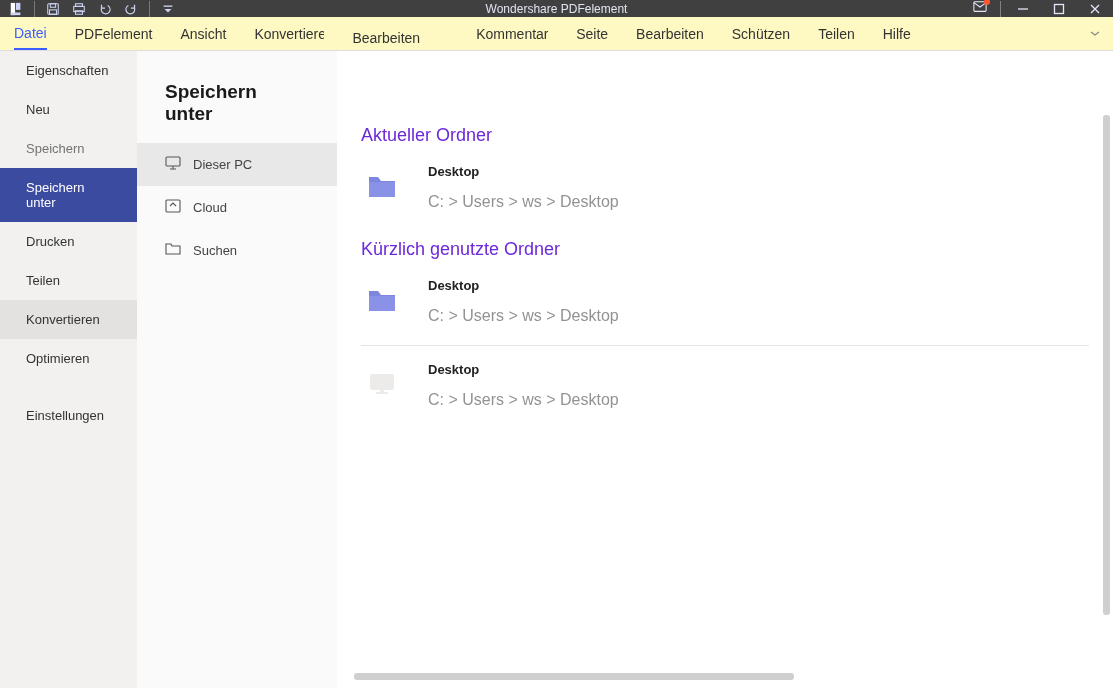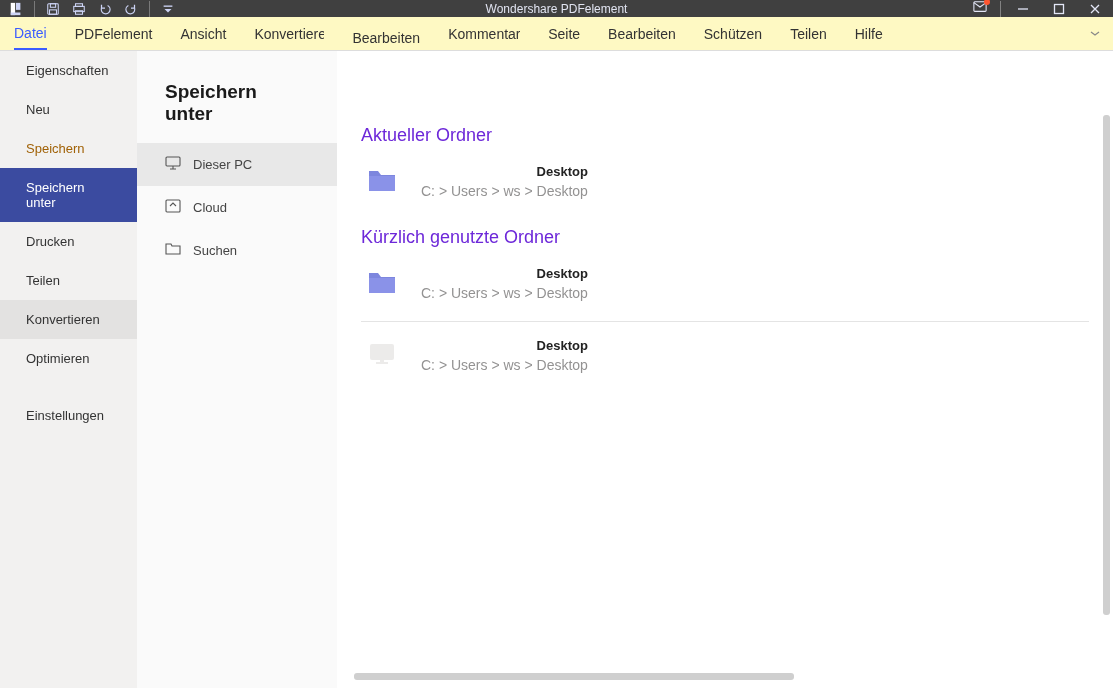--- a/index.html
+++ b/index.html
@@ -139,21 +139,21 @@
       padding: 12px 26px;
       font-size: 13px;
       color: #333;
       cursor: pointer;
     }
     .filemenu-item.active {
       background: #3b4ba0;
       color: #fff;
     }
     .filemenu-item.disabled {
-      color: #a16207;
+      color: #737373;
     }
     .filemenu-item.hover {
       background: #e3e2e1;
     }
     .filemenu-sep {
       height: 18px;
     }
     
     .loc-col {
       width: 200px;
@@ -197,38 +197,37 @@
       color: #6d28d9;
       padding-top: 74px;
       padding-bottom: 10px;
     }
     .content-section-label.second {
       padding-top: 20px;
     }
     .folder-entry {
       display: flex;
       align-items: center;
-      gap: 24px;
+      gap: 31px;
       padding: 8px 6px;
       cursor: pointer;
-      text-align: right;
     }
     .folder-icon {
       width: 30px;
       height: 28px;
     }
     .folder-text .line1 {
       font-size: 13px;
       font-weight: 600;
       color: #222;
     }
     .folder-text .line2 {
-      font-size: 14px;
+      font-size: 16px;
       color: #939292;
-      margin-top: 4px;
+      margin-top: 14px;
     }
     .content-divider {
       height: 1px;
       background: #e4e4e4;
       margin: 12px 0 8px 0;
     }
     .pc-icon {
       width: 30px;
       height: 28px;
     }
@@ -326,21 +325,21 @@
     </div>
   </div>
 </div>
 
 <div class="ribbon">
   <div class="ribbon-tab active">Datei</div>
   <div class="ribbon-tab">PDFelement</div>
   <div class="ribbon-tab">Ansicht</div>
   <div class="ribbon-tab" style="max-width:70px;overflow:hidden;">Konvertieren</div>
   <div class="ribbon-tab" style="max-width:72px;overflow:hidden;margin-top:8px;">Bearbeiten</div>
-  <div class="ribbon-tab" style="max-width:72px;overflow:hidden;">Kommentar</div>
+  <div class="ribbon-tab" style="max-width:72px;overflow:hidden;margin-left:28px;">Kommentar</div>
   <div class="ribbon-tab">Seite</div>
   <div class="ribbon-tab">Bearbeiten</div>
   <div class="ribbon-tab">Schützen</div>
   <div class="ribbon-tab">Teilen</div>
   <div class="ribbon-tab">Hilfe</div>
   <div class="ribbon-expand">
     <svg width="12" height="10" viewBox="0 0 12 10" stroke="#888" stroke-width="1.2" fill="none">
       <path d="M2 3 L6 6 L10 3"></path>
     </svg>
   </div>

